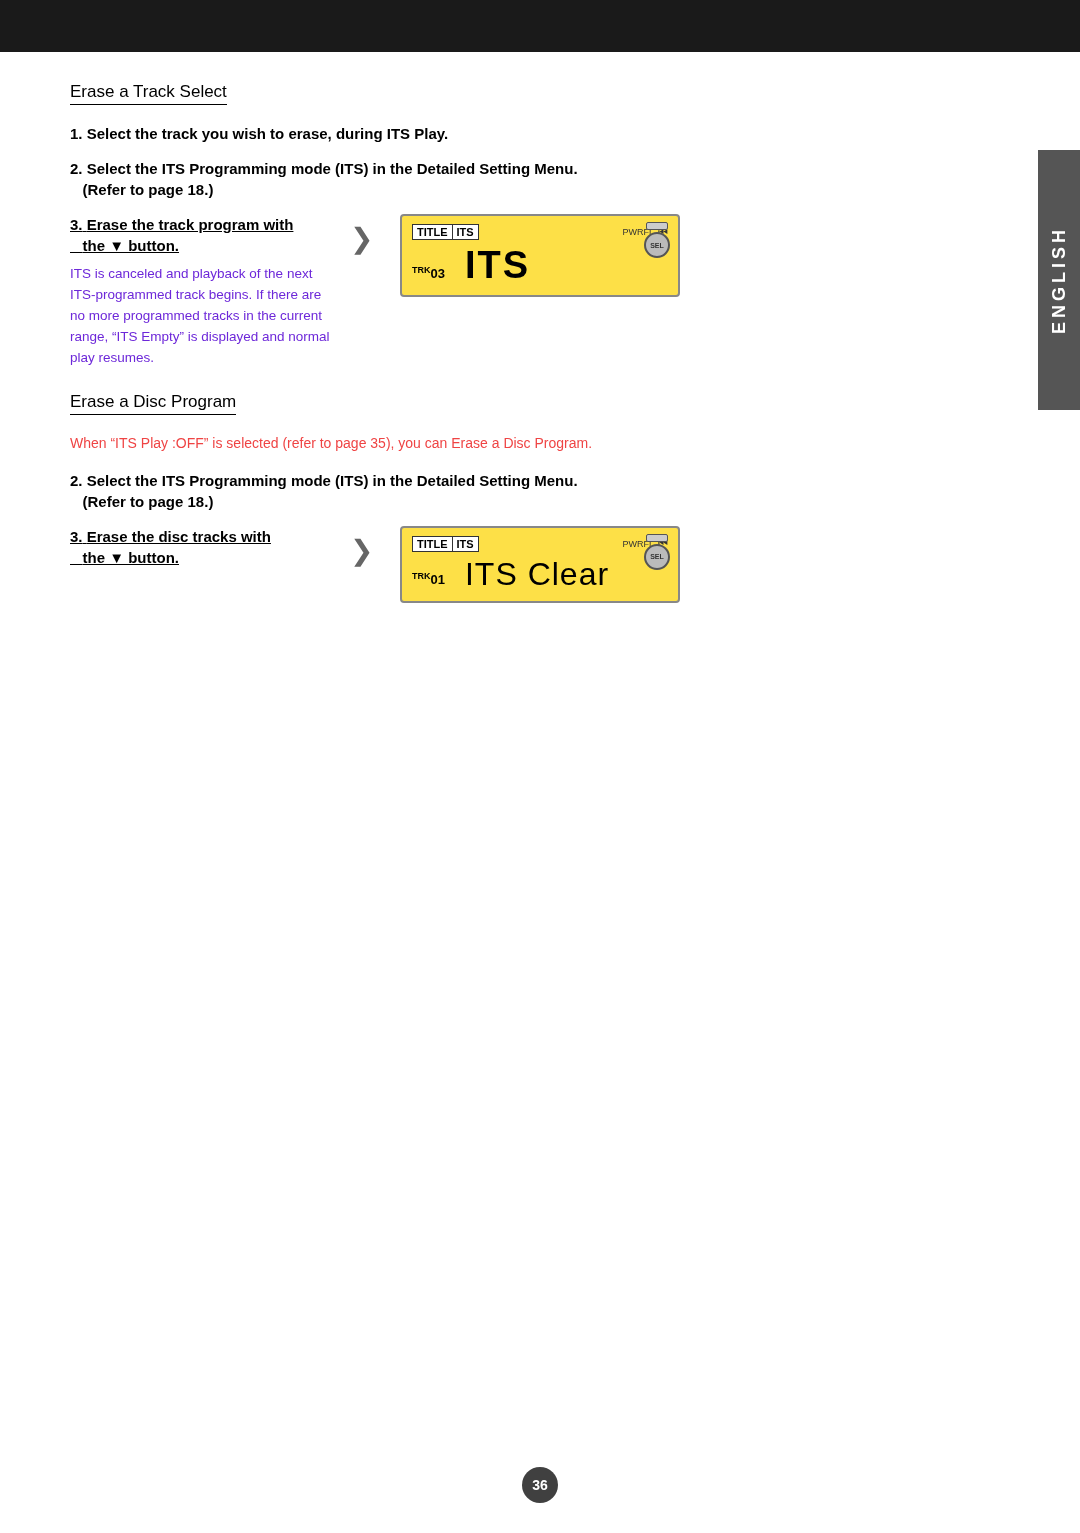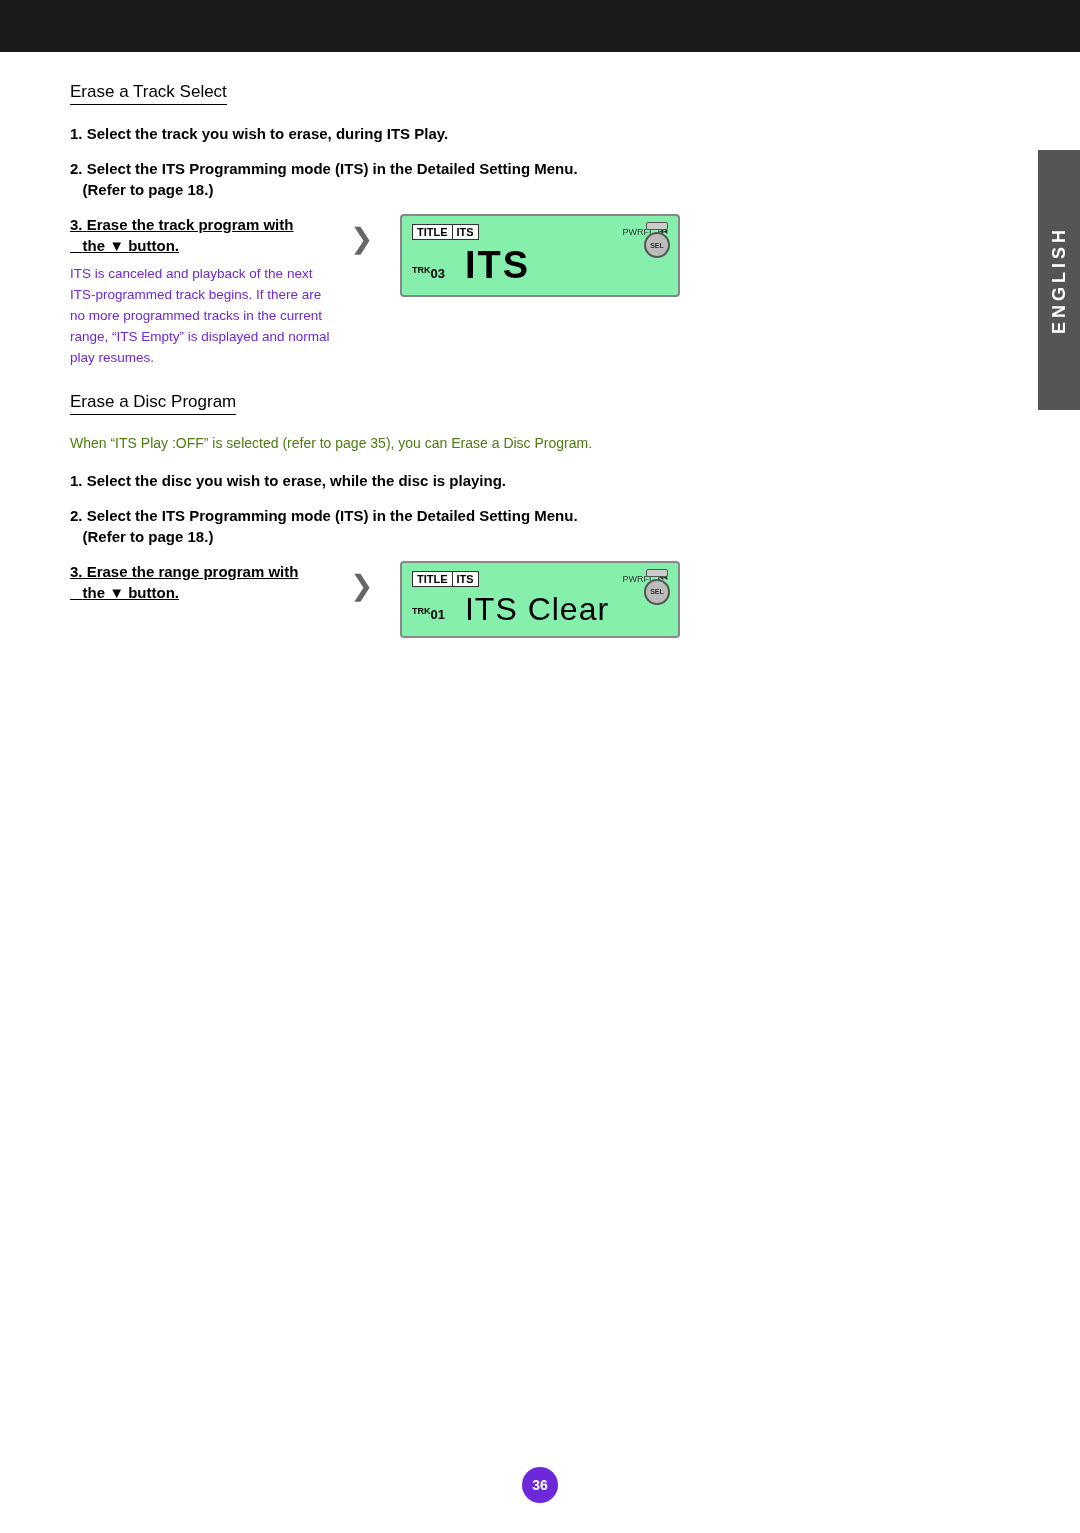--- a/index.html
+++ b/index.html
@@ -97,21 +97,21 @@
       color: #666;
       margin-top: 8px;
       flex: 0 0 30px;
     }
 
     
     .device-display {
       flex: 0 0 280px;
       border: 2px solid #888;
       border-radius: 4px;
-      background: #86efac;
+      background: #fde047;
       padding: 8px 10px;
       position: relative;
       min-height: 75px;
     }
     .display-top-row {
       display: flex;
       align-items: center;
       justify-content: space-between;
       margin-bottom: 4px;
     }
@@ -197,32 +197,32 @@
       font-family: Arial, sans-serif;
       letter-spacing: 1px;
     }
 
     
     .disc-section {
       margin-top: 23px;
     }
     .disc-intro {
       font-size: 14px;
-      color: #4d7c0f;
+      color: #ef4444;
       margin-bottom: 16px;
       line-height: 1.5;
     }
 
     
     .page-number {
       position: absolute;
       bottom: 30px;
       left: 50%;
       transform: translateX(-50%);
-      background: #6d28d9;
+      background: #404040;
       color: #fff;
       font-size: 14px;
       font-weight: bold;
       width: 36px;
       height: 36px;
       border-radius: 50%;
       display: flex;
       align-items: center;
       justify-content: center;
     }
@@ -298,39 +298,34 @@
       </div>
     </div>
   </div>
 
   <div class="disc-section">
     <div class="section-heading">Erase a Disc Program</div>
 
     <div class="disc-intro">When “ITS Play :OFF” is selected (refer to page 35), you can Erase a Disc Program.</div>
 
     
-    <div class="numbered-item">
-      <span class="numbered-item-bold">
-        <span>1.</span>&nbsp;<span>Select the disc you wish to erase, while the disc is playing.</span>
-      </span>
-    </div>
 
     
     <div class="numbered-item">
       <span class="numbered-item-bold">
         <span>2.</span>&nbsp;<span>Select the ITS Programming mode (ITS) in the Detailed Setting Menu.</span><br>
         &nbsp;&nbsp;&nbsp;<span>(Refer to page 18.)</span>
       </span>
     </div>
 
     
     <div class="step3-row">
       <div class="step3-text">
         <div class="numbered-item-bold mb-small">
-          <span>3.</span>&nbsp;<span>Erase the range program with</span><br>
+          <span>3.</span>&nbsp;<span>Erase the disc tracks with</span><br>
           &nbsp;&nbsp;&nbsp;<span>the ▼ button.</span>
         </div>
       </div>
 
       <div class="arrow-right">❯</div>
 
       <div class="device-display">
         <div class="display-top-row">
           <div class="display-title-badge">
             <span class="badge-title">TITLE</span>

